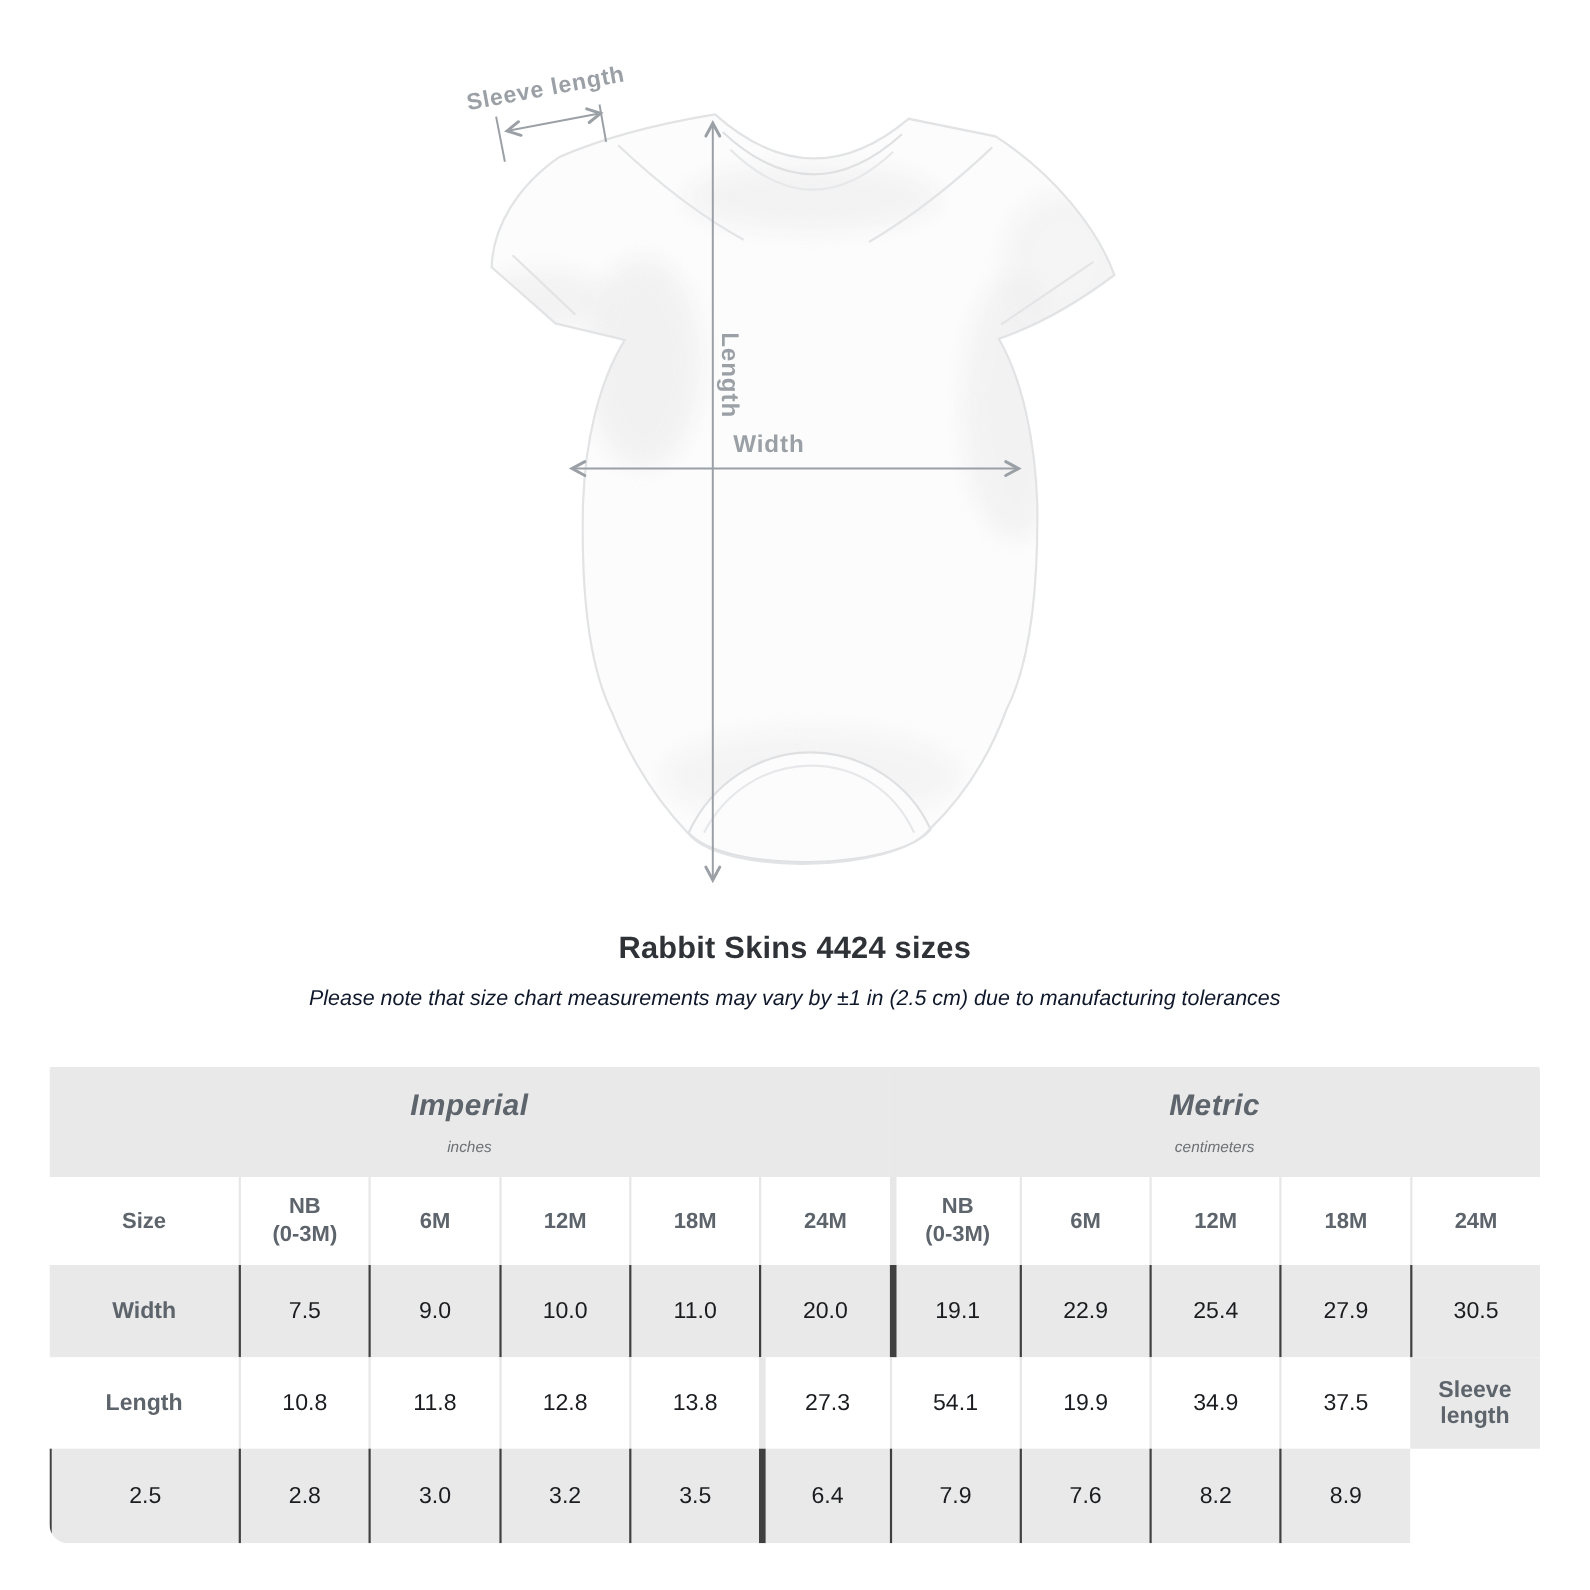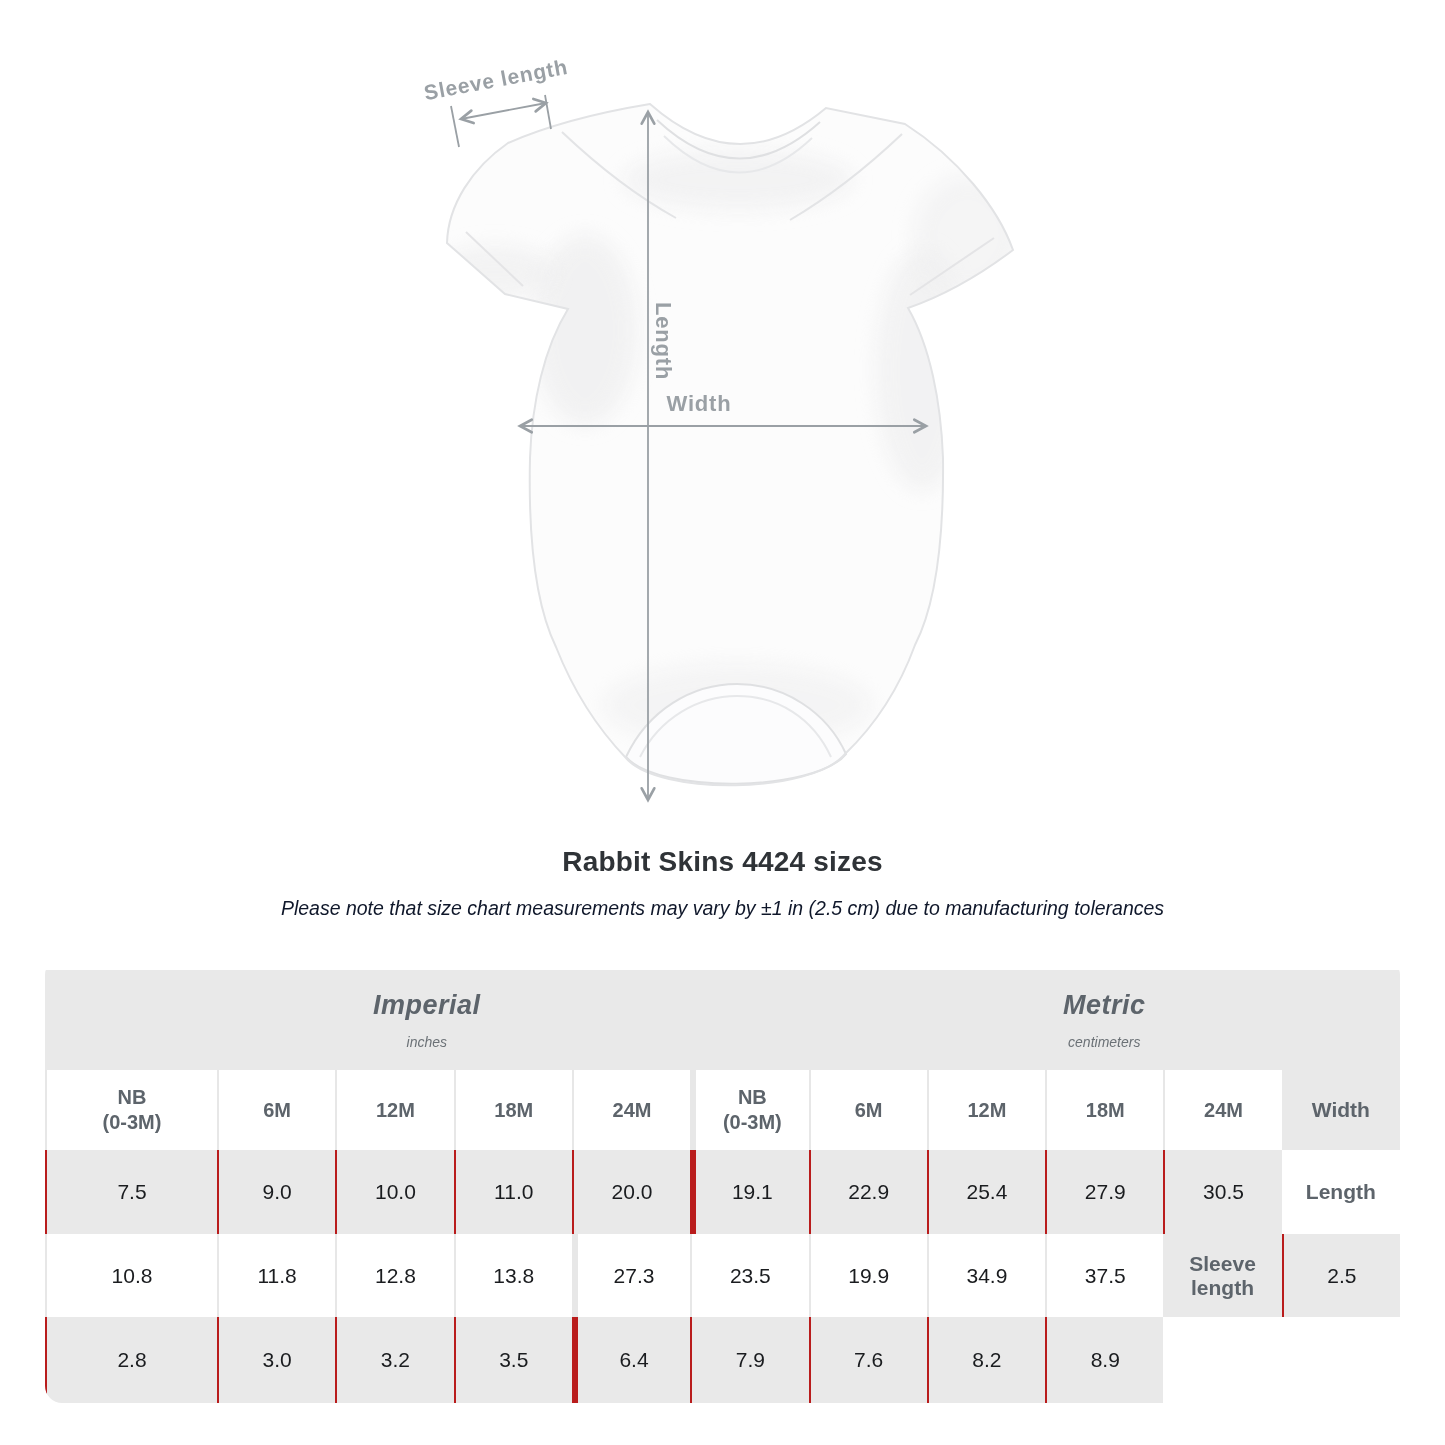--- a/index.html
+++ b/index.html
@@ -33,21 +33,21 @@
   }
   .band-imperial{grid-column:1 / 7;}
   .band-metric{grid-column:7 / 12;}
   .band-name{font-size:27px;font-weight:bold;font-style:italic;color:#5d646b;letter-spacing:.5px;}
   .band-unit{font-size:14px;font-style:italic;color:#6b7176;}
   .cell{
     display:flex;align-items:center;justify-content:center;
     text-align:center;font-size:21px;color:#1a1c1f;
   }
   .rw{background:#ffffff;border-left:2px solid #e7e7e7;}
-  .rg{background:#e9e9e9;border-left:2px solid #b91c1c;}
+  .rg{background:#e9e9e9;border-left:2px solid #404040;}
   .first{border-left:none;}
   .mid{border-left-width:6px;}
   .hcell{font-weight:bold;color:#5d646b;font-size:20px;line-height:1.25;white-space:pre-line;}
   .rlabel{font-weight:bold;color:#5d646b;}
 </style>
 </head>
 <body>
 
 <div>
 
@@ -124,20 +124,21 @@
 
     <div class="band band-imperial">
       <div class="band-name">Imperial</div>
       <div class="band-unit">inches</div>
     </div>
     <div class="band band-metric">
       <div class="band-name">Metric</div>
       <div class="band-unit">centimeters</div>
     </div>
 
+    <div class="cell rw hcell first">Size</div>
     <div class="cell rw hcell">NB
 (0-3M)</div>
     <div class="cell rw hcell">6M</div>
     <div class="cell rw hcell">12M</div>
     <div class="cell rw hcell">18M</div>
     <div class="cell rw hcell">24M</div>
     <div class="cell rw hcell mid">NB
 (0-3M)</div>
     <div class="cell rw hcell">6M</div>
     <div class="cell rw hcell">12M</div>
@@ -155,21 +156,21 @@
     <div class="cell rg">25.4</div>
     <div class="cell rg">27.9</div>
     <div class="cell rg">30.5</div>
 
     <div class="cell rw rlabel first">Length</div>
     <div class="cell rw">10.8</div>
     <div class="cell rw">11.8</div>
     <div class="cell rw">12.8</div>
     <div class="cell rw">13.8</div>
     <div class="cell rw mid">27.3</div>
-    <div class="cell rw">23.5</div>
+    <div class="cell rw">54.1</div>
     <div class="cell rw">19.9</div>
     <div class="cell rw">34.9</div>
     <div class="cell rw">37.5</div>
 
     <div class="cell rg rlabel first">Sleeve length</div>
     <div class="cell rg">2.5</div>
     <div class="cell rg">2.8</div>
     <div class="cell rg">3.0</div>
     <div class="cell rg">3.2</div>
     <div class="cell rg">3.5</div>

